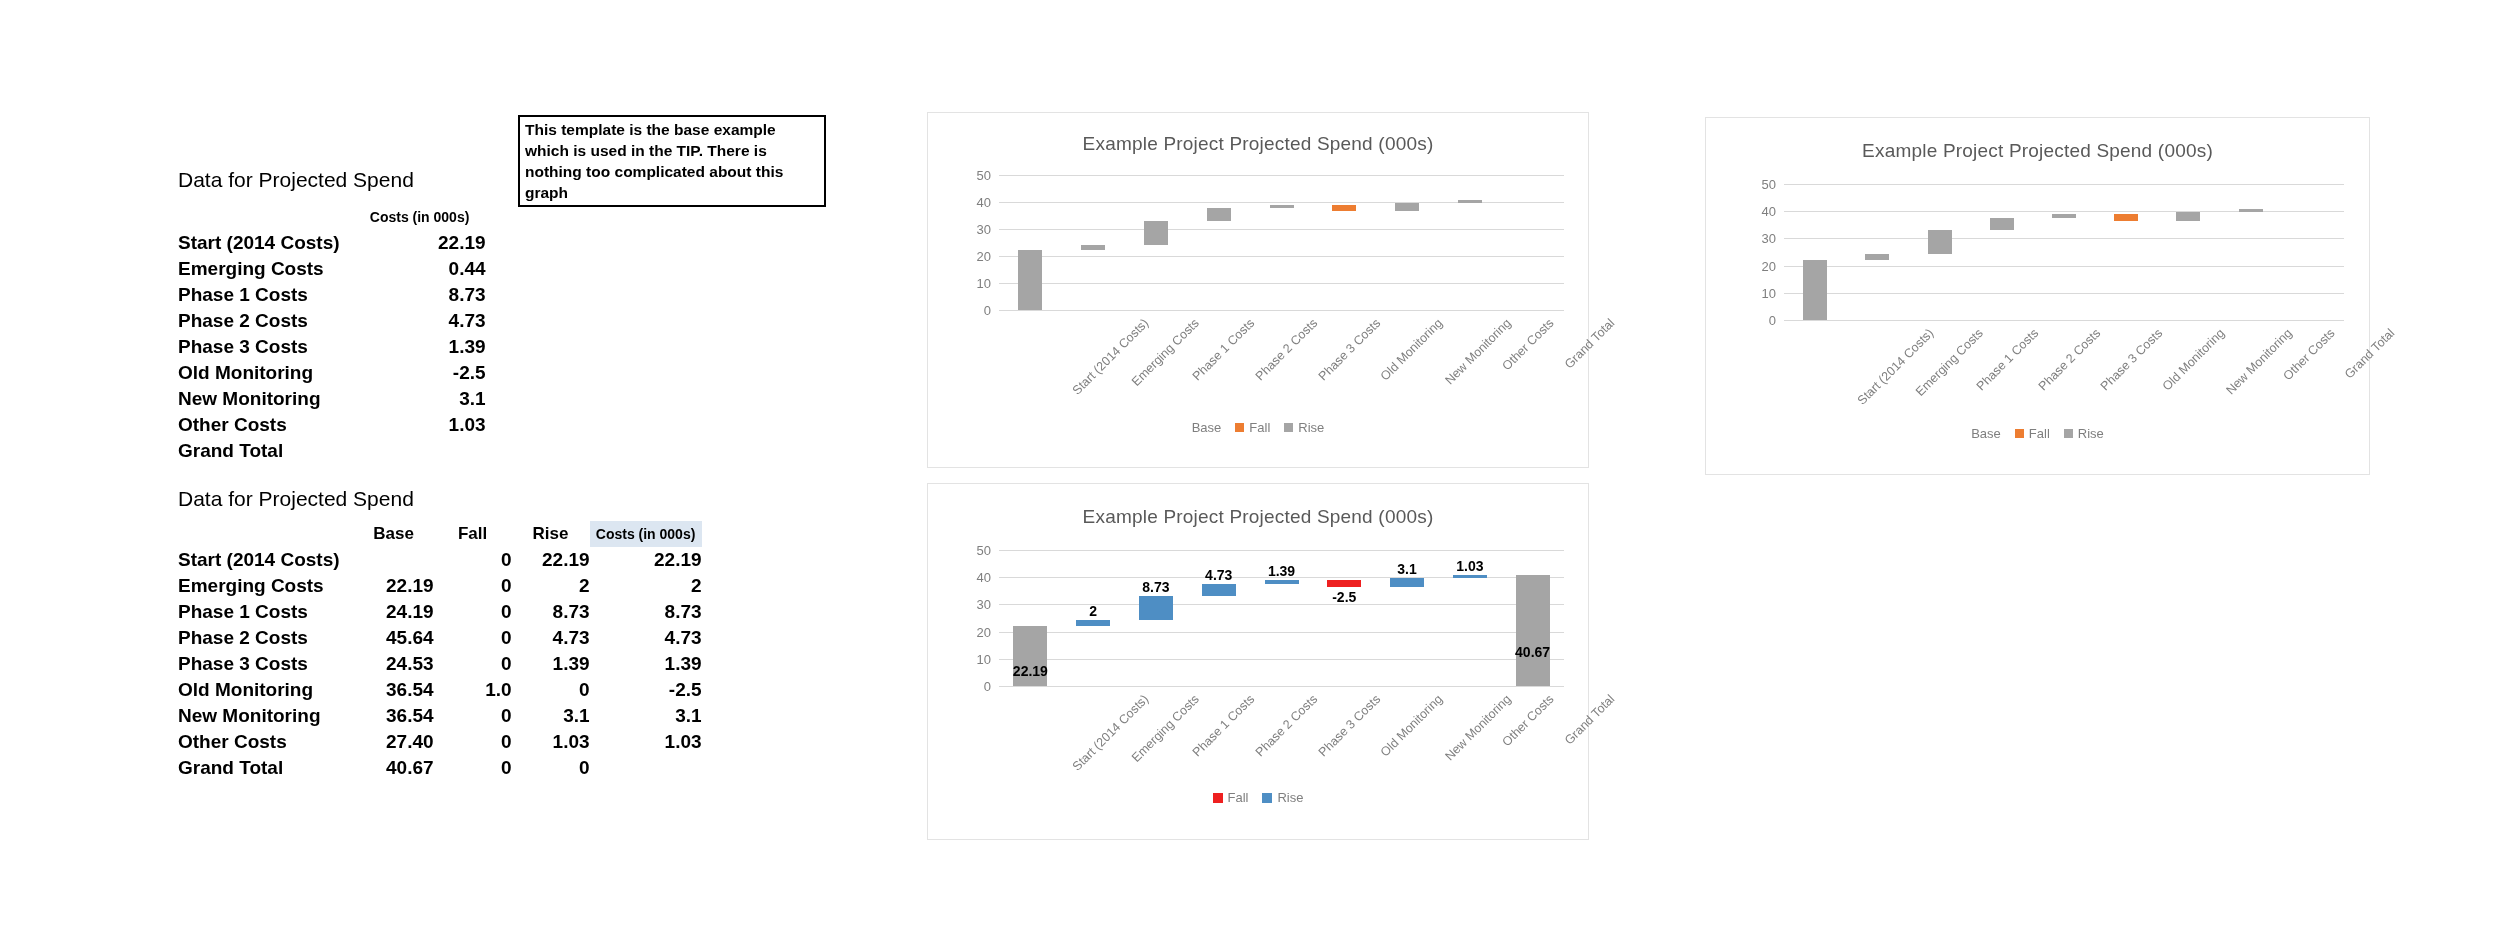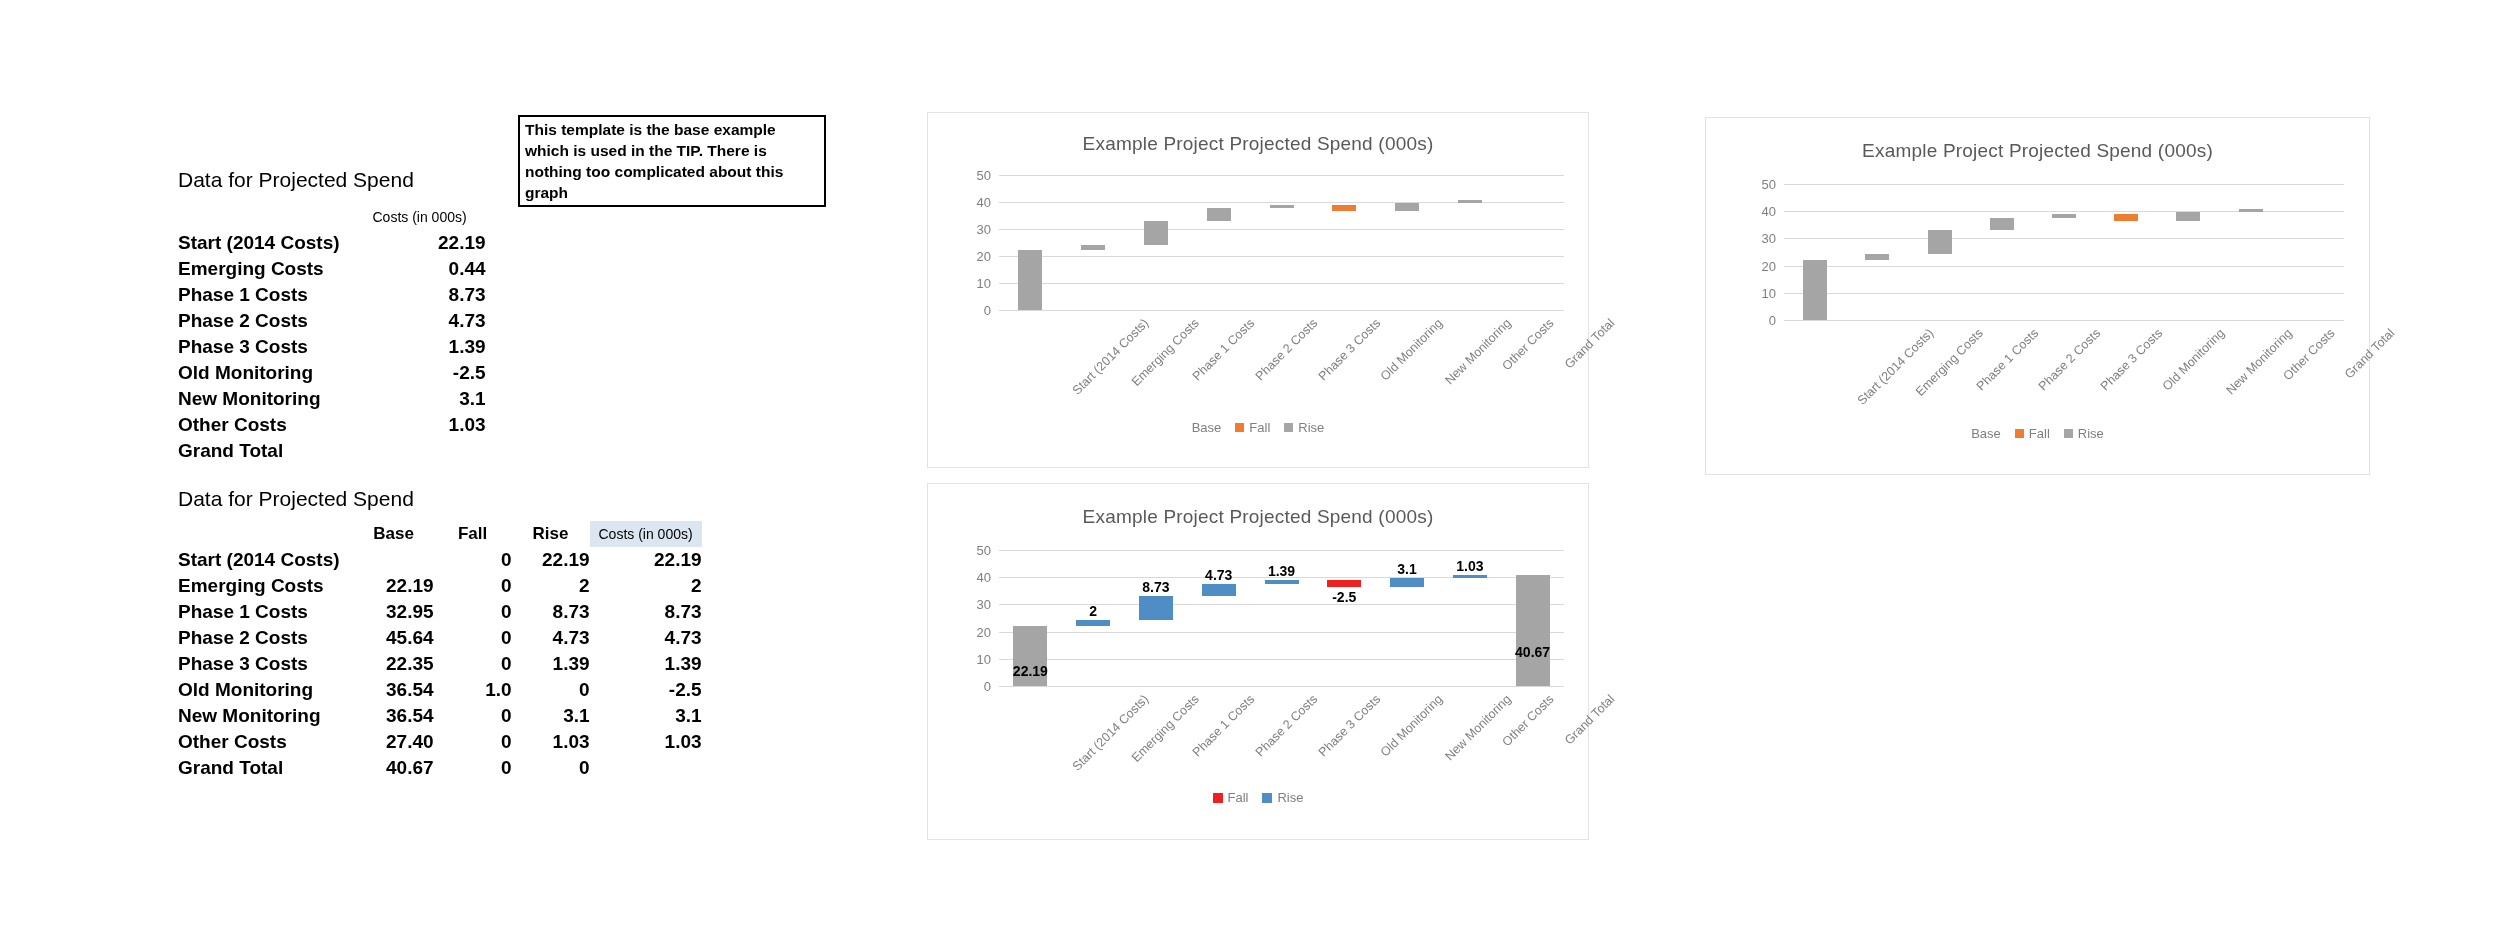--- a/index.html
+++ b/index.html
@@ -19,21 +19,21 @@
     font-size:21px;
     font-weight:400;
     color:#000;
     white-space:nowrap;
   }
   table.data{border-collapse:collapse;font-size:19px;}
   table.data td{padding:0 0 0 0;height:26px;vertical-align:middle;white-space:nowrap;}
   .lbl{font-weight:700;text-align:left;padding-right:14px !important;}
   .num{text-align:right;font-weight:700;}
   .hdr{font-weight:700;font-size:17px;text-align:center;}
-  .hdr-small{font-size:14px;font-weight:400;text-align:center;}
+  .hdr-small{font-size:14px;font-weight:700;text-align:center;}
   .hdr-hl{background:#dce6f1;}
 
   
   .notebox{
     border:2px solid #000;
     background:#fff;
     font-size:15.5px;
     line-height:1.35;
     font-weight:600;
     padding:3px 5px 4px 5px;
@@ -170,35 +170,35 @@
         </tr>
       <tr>
           <td class="lbl">Emerging Costs</td>
           <td class="num">22.19</td>
           <td class="num">0</td>
           <td class="num">2</td>
           <td class="num">2</td>
         </tr>
       <tr>
           <td class="lbl">Phase 1 Costs</td>
-          <td class="num">32.95</td>
+          <td class="num">24.19</td>
           <td class="num">0</td>
           <td class="num">8.73</td>
           <td class="num">8.73</td>
         </tr>
       <tr>
           <td class="lbl">Phase 2 Costs</td>
           <td class="num">45.64</td>
           <td class="num">0</td>
           <td class="num">4.73</td>
           <td class="num">4.73</td>
         </tr>
       <tr>
           <td class="lbl">Phase 3 Costs</td>
-          <td class="num">22.35</td>
+          <td class="num">24.53</td>
           <td class="num">0</td>
           <td class="num">1.39</td>
           <td class="num">1.39</td>
         </tr>
       <tr>
           <td class="lbl">Old Monitoring</td>
           <td class="num">36.54</td>
           <td class="num">1.0</td>
           <td class="num">0</td>
           <td class="num">-2.5</td>

